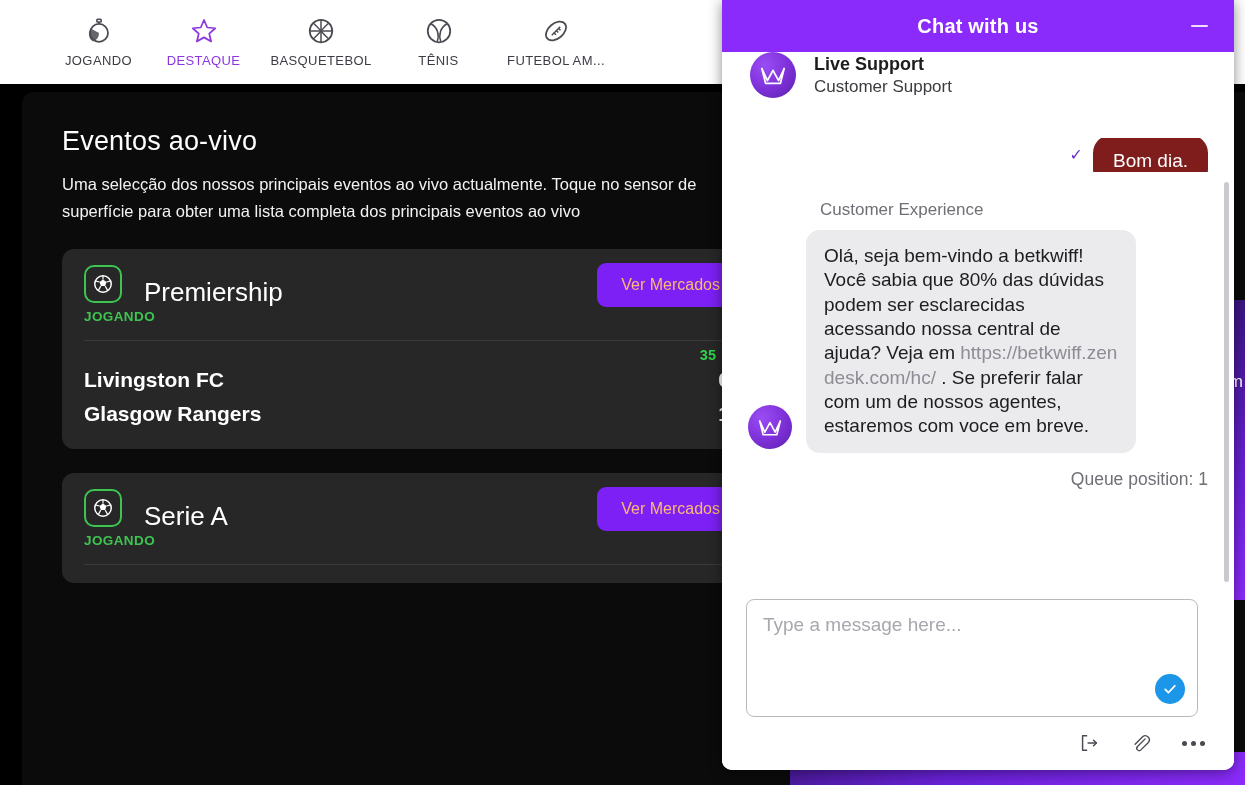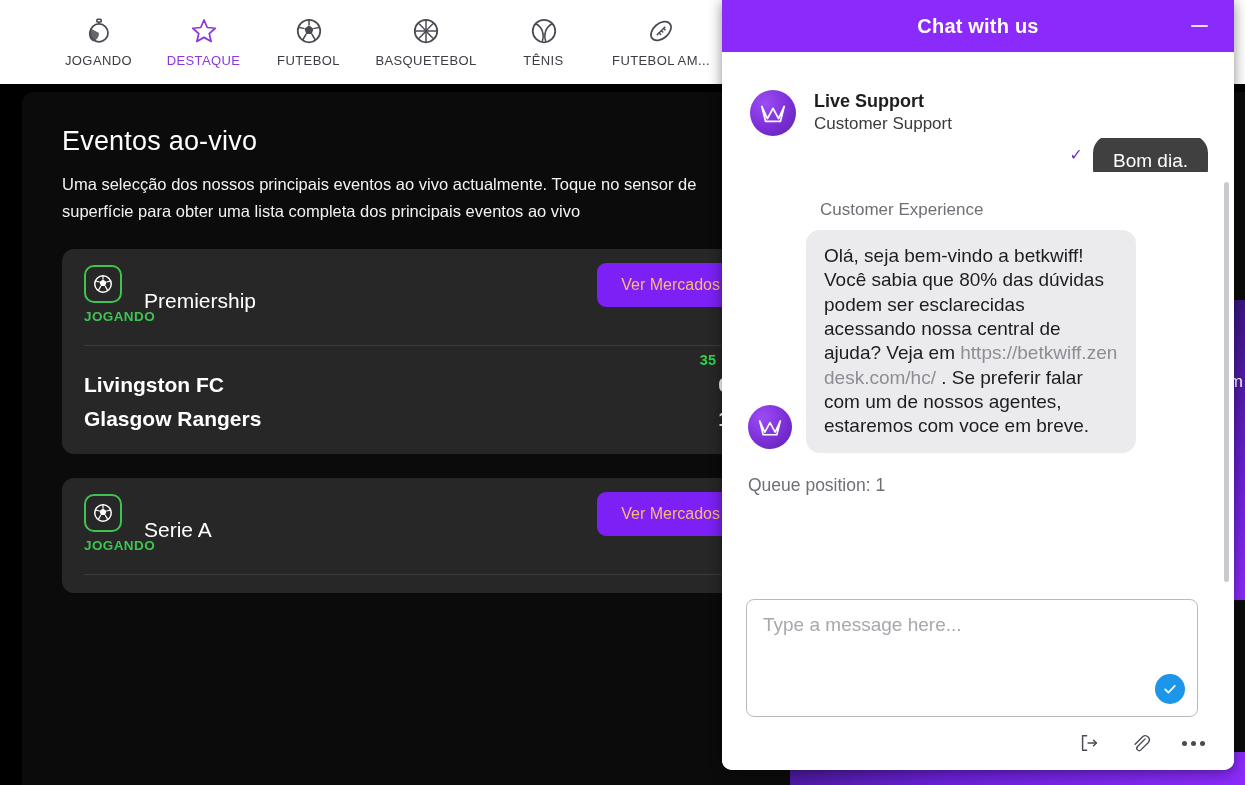--- a/index.html
+++ b/index.html
@@ -64,21 +64,21 @@
     padding: 16px 22px 18px 22px;
     position: relative;
     width: 700px;
   }
   .card-head { display:flex; align-items:flex-start; }
   .sport-badge {
     width: 38px; height: 38px; border: 2px solid #3ec451; border-radius: 10px;
     display:flex; align-items:center; justify-content:center; flex: 0 0 auto;
   }
   .league-name {
-    font-size: 21px; color: #fff; margin-left: 22px; margin-top: 24px; font-weight: 400;
+    font-size: 26px; color: #fff; margin-left: 22px; margin-top: 12px; font-weight: 400;
   }
   .live-tag {
     position: absolute; left: 22px; top: 60px;
     color: #3ec451; font-size: 13.5px; font-weight: 700; letter-spacing: .4px;
   }
   .btn-markets {
     position: absolute; right: 18px; top: 14px;
     background: #7c20f5; color: #fdba74;
     border: none; border-radius: 9px;
     font-size: 16px; font-family: inherit;
@@ -131,21 +131,21 @@
   }
   .minimize-btn {
     position: absolute; right: 22px; top: 50%; transform: translateY(-50%);
     width: 26px; height: 26px; cursor: pointer;
     display:flex; align-items:center; justify-content:center;
   }
   .minimize-btn .bar { width: 17px; height: 2.5px; background: #f0dcff; border-radius:2px; }
 
   .agent-bar {
     height: 84px; flex: 0 0 auto;
-    display:flex; align-items:flex-end; gap: 18px;
+    display:flex; align-items:flex-start; gap: 18px;
     padding: 0 28px;
     background: #fff;
   }
   .avatar {
     width: 46px; height: 46px; border-radius: 50%;
     background: radial-gradient(circle at 32% 28%, #9b4df5 0%, #7c2fd6 55%, #5b21a8 100%);
     display:flex; align-items:center; justify-content:center; flex:0 0 auto;
   }
   .agent-name { font-size: 18px; font-weight: 700; color: #1d1d1f; line-height: 1.35; }
   .agent-role { font-size: 17px; font-weight: 400; color: #3b3b40; line-height: 1.35; }
@@ -155,21 +155,21 @@
     padding: 4px 26px 10px 26px;
     overflow: hidden;
     background: #fff;
   }
   .msg-out-row {
     display:flex; justify-content:flex-end; align-items:center; gap: 10px;
     margin-top: -2px; height: 34px; overflow: hidden;
   }
   .check-sent { color:#6a2fd0; font-size: 16px; line-height: 1; }
   .bubble-out {
-    background: #404040; color:#ffffff;
+    background: #7f1d1d; color:#ffffff;
     border-radius: 18px; padding: 15px 20px;
     font-size: 19px; max-width: 330px;
     margin-top: 12px;
   }
   .sys-line {
     text-align:center; color: #6f6f76; font-size: 17px; margin-top: 26px;
   }
   .dept-line { color: #6f6f76; font-size: 17px; margin-top: 28px; padding-left: 72px; }
   .msg-in-row { display:flex; align-items:flex-end; gap: 14px; margin-top: 10px; }
   .avatar-sm {
@@ -177,21 +177,21 @@
     background: radial-gradient(circle at 32% 28%, #9b4df5 0%, #7c2fd6 55%, #5b21a8 100%);
     display:flex; align-items:center; justify-content:center; flex:0 0 auto;
     margin-bottom: 4px;
   }
   .bubble-in {
     background: #ebebed; color: #1d1d21; border-radius: 14px;
     padding: 14px 18px; font-size: 19px; line-height: 1.28;
     max-width: 330px; white-space: pre-wrap;
   }
   .bubble-in a { color:#8d8d96; text-decoration: none; word-break: break-all; }
-  .queue-line { text-align:left; color:#6f6f76; font-size: 17.5px; margin-top: 22px; }
+  .queue-line { text-align:right; color:#6f6f76; font-size: 17.5px; margin-top: 16px; }
 
   .chat-scrollbar {
     position:absolute; right: 5px; top: 46px; width: 5px; height: 400px;
     background: #c9c9cf; border-radius: 3px; cursor: pointer;
   }
 
   .composer { flex: 0 0 auto; padding: 8px 36px 0 24px; background:#fff; }
   .composer-box {
     position: relative;
     border: 1.5px solid #b9b9bf; border-radius: 8px;
@@ -237,32 +237,20 @@
         <span class="nav-label">JOGANDO</span>
       </div>
 
       <div class="nav-item active">
         <svg class="nav-ico" viewBox="0 0 24 24">
           <path d="M12 3.2 L14.6 9.2 L21 9.8 L16.2 14.1 L17.7 20.4 L12 17.1 L6.3 20.4 L7.8 14.1 L3 9.8 L9.4 9.2 Z" fill="none" stroke="#8d36e0" stroke-width="1.4" stroke-linejoin="round"></path>
         </svg>
         <span class="nav-label">DESTAQUE</span>
       </div>
 
-      <div class="nav-item">
-        <svg class="nav-ico" viewBox="0 0 24 24">
-          <circle cx="12" cy="12" r="9" fill="none" stroke="#4a4a52" stroke-width="1.4"></circle>
-          <path d="M12 7.4 L15.6 10.1 L14.2 14.4 L9.8 14.4 L8.4 10.1 Z" fill="#4a4a52"></path>
-          <line x1="12" y1="7.4" x2="12" y2="3" stroke="#4a4a52" stroke-width="1.2"></line>
-          <line x1="15.6" y1="10.1" x2="20.5" y2="9" stroke="#4a4a52" stroke-width="1.2"></line>
-          <line x1="14.2" y1="14.4" x2="17" y2="19" stroke="#4a4a52" stroke-width="1.2"></line>
-          <line x1="9.8" y1="14.4" x2="7" y2="19" stroke="#4a4a52" stroke-width="1.2"></line>
-          <line x1="8.4" y1="10.1" x2="3.5" y2="9" stroke="#4a4a52" stroke-width="1.2"></line>
-        </svg>
-        <span class="nav-label">FUTEBOL</span>
-      </div>
 
       <div class="nav-item wide">
         <svg class="nav-ico" viewBox="0 0 24 24">
           <circle cx="12" cy="12" r="9" fill="none" stroke="#4a4a52" stroke-width="1.4"></circle>
           <line x1="3" y1="12" x2="21" y2="12" stroke="#4a4a52" stroke-width="1.2"></line>
           <line x1="12" y1="3" x2="12" y2="21" stroke="#4a4a52" stroke-width="1.2"></line>
           <path d="M5.6 5.6 C 10 9 14 15 18.4 18.4" fill="none" stroke="#4a4a52" stroke-width="1.2"></path>
           <path d="M18.4 5.6 C 14 9 10 15 5.6 18.4" fill="none" stroke="#4a4a52" stroke-width="1.2"></path>
         </svg>
         <span class="nav-label">BASQUETEBOL</span>

